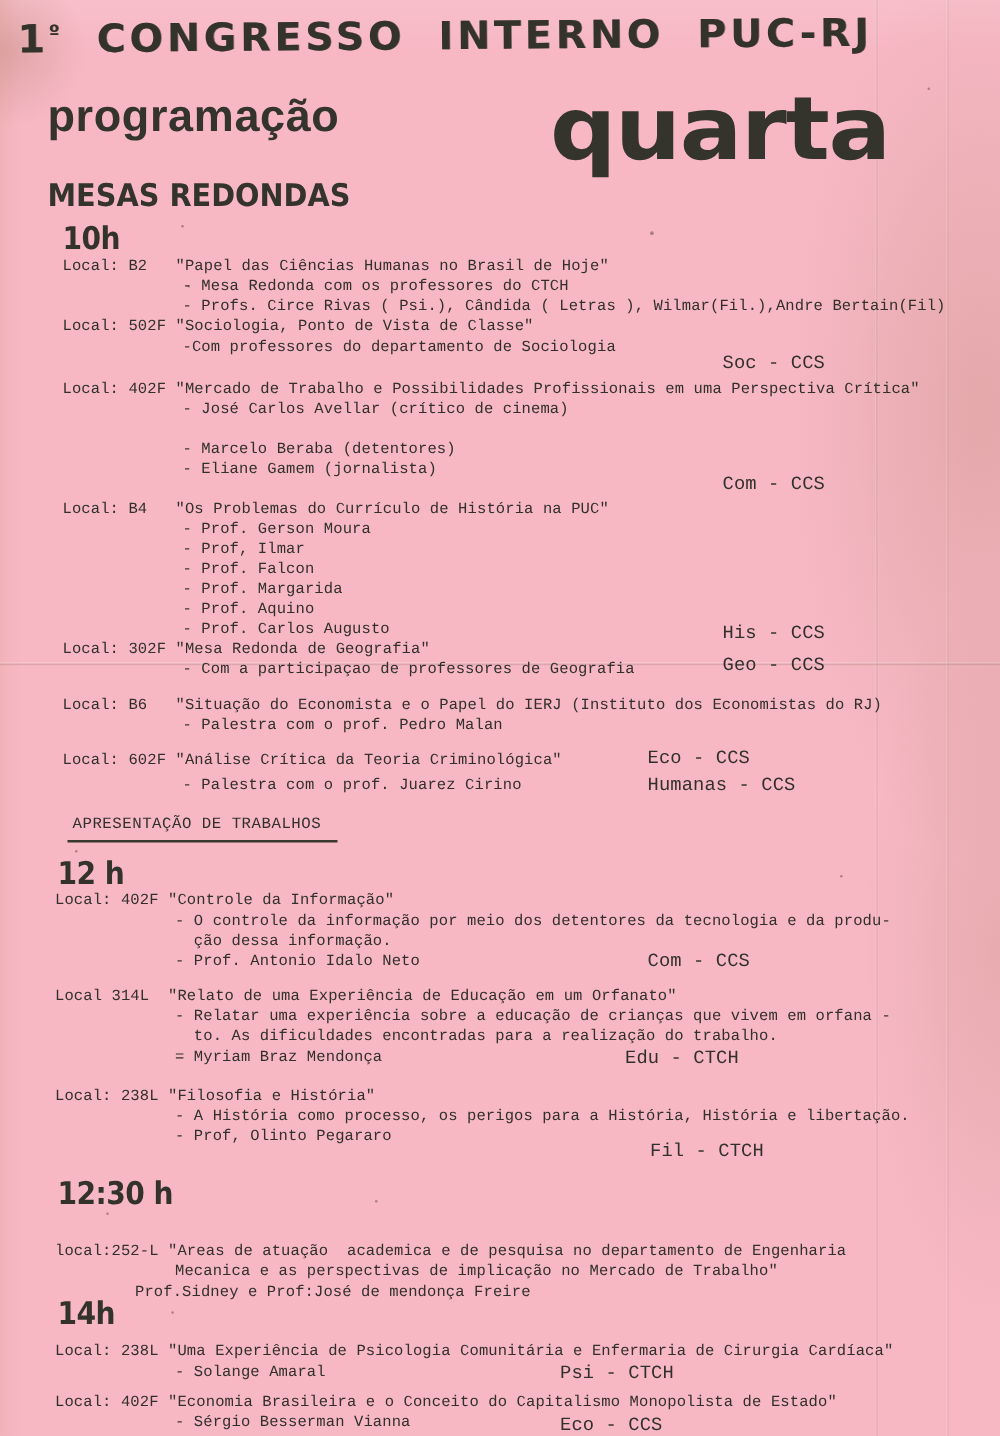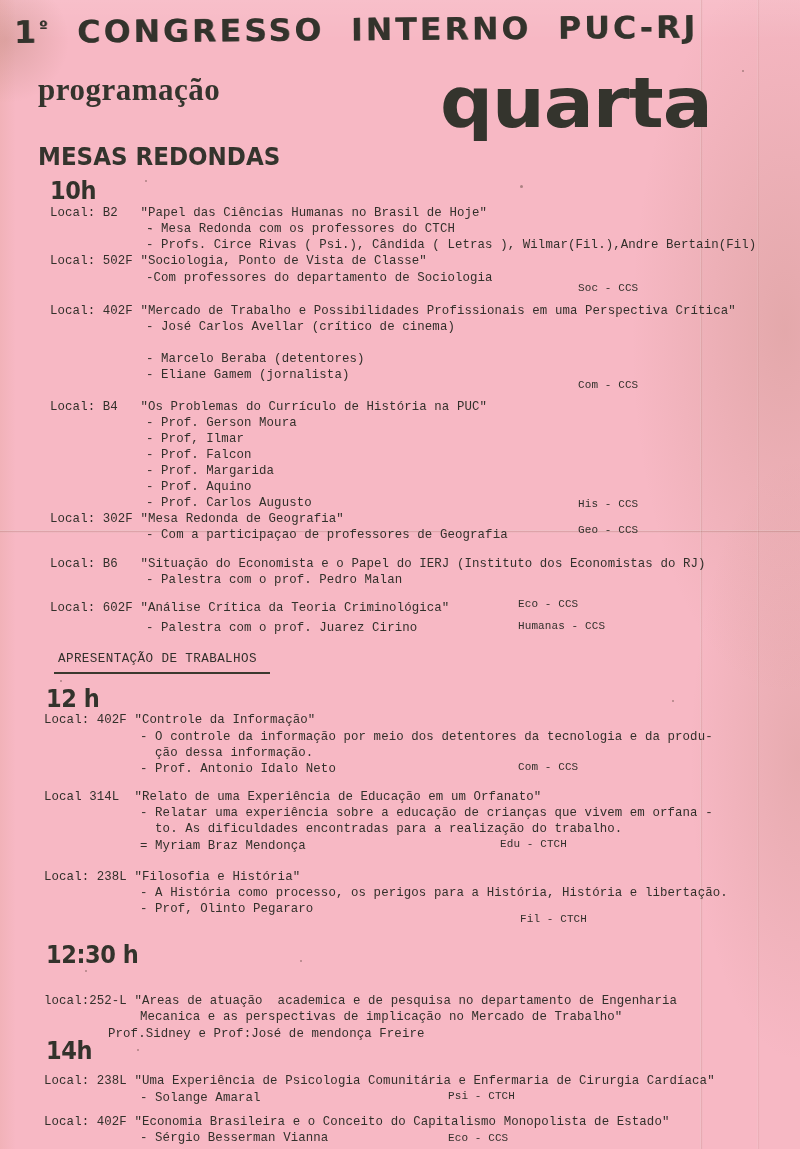--- a/index.html
+++ b/index.html
@@ -77,23 +77,23 @@
   }
   .masthead .ord sup {
     font-size: 15px;
     vertical-align: 11px;
   }
   .masthead .gap { display: inline-block; width: 26px; }
 
   .prog {
     position: absolute;
     top: 72px; left: 38px;
-    font-family: Liberation Serif, serif;
-    font-weight: 700;
-    font-size: 31px;
+    font-family: Liberation Sans, sans-serif;
+    font-weight: 700;
+    font-size: 36px;
     letter-spacing: 0.5px;
     color: #34342d;
   }
   .weekday {
     position: absolute;
     top: 62px; left: 440px;
     font-family: "DejaVu Sans", sans-serif;
     font-weight: 700;
     font-size: 70px;
     letter-spacing: -1px;
@@ -145,21 +145,21 @@
   }
   .rule {
     position: absolute;
     height: 2px;
     background: #3b382f;
   }
 
   .tag {
     position: absolute;
     font-family: "Liberation Mono", "DejaVu Sans Mono", monospace;
-    font-size: 11px;
+    font-size: 15px;
     color: #32302b;
     white-space: pre;
     letter-spacing: 0.1px;
   }
 </style>
 </head>
 <body>
 
 <div class="paper"></div>
 <div class="fold-h" style="top:530px;"></div>

